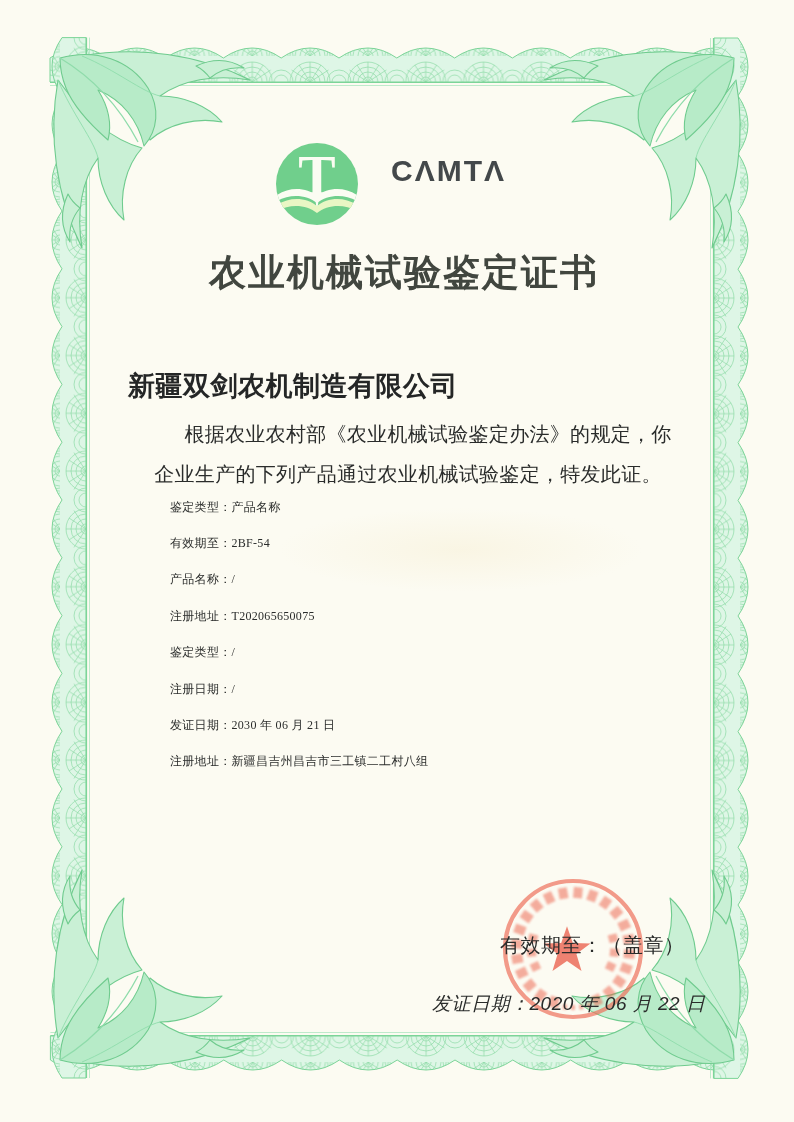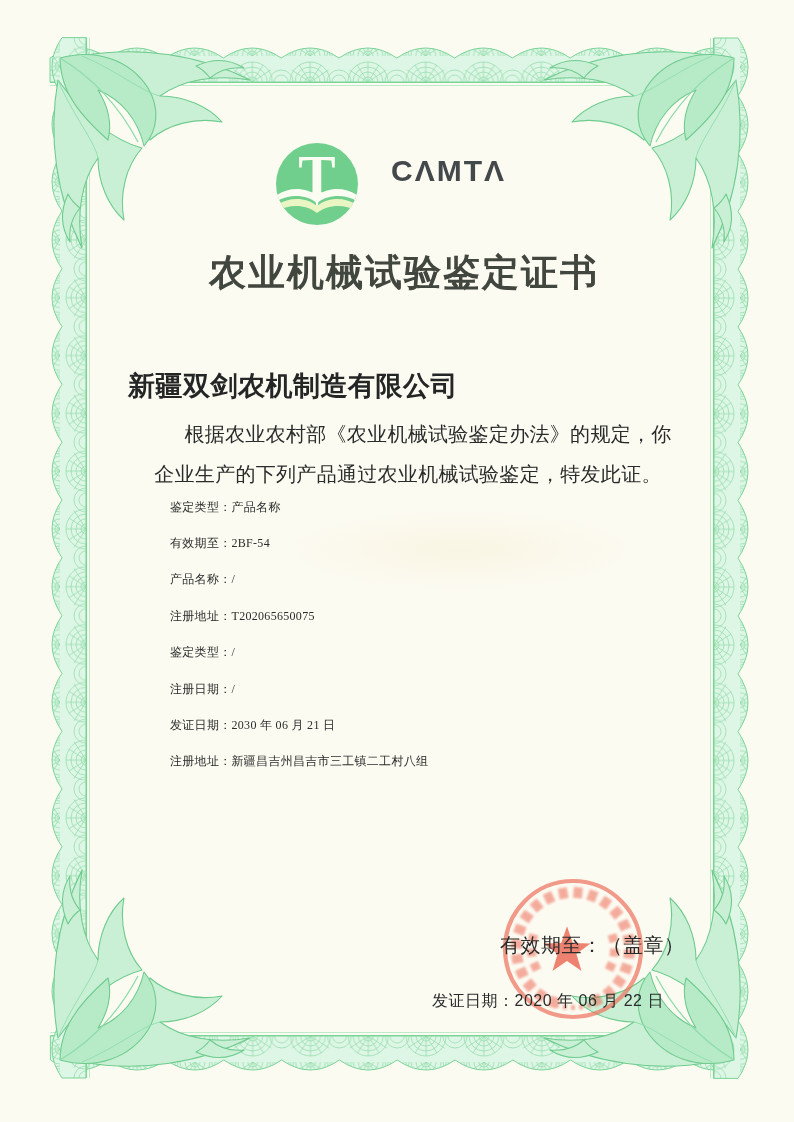--- a/index.html
+++ b/index.html
@@ -37,21 +37,21 @@
   .body-line.first{text-indent:40px;}
 
   .fields{position:absolute;left:170px;top:489px;}
   .field-row{height:36.4px;display:flex;align-items:center;font-size:12px;color:#2a2c2b;white-space:nowrap;letter-spacing:0.3px;font-family:Liberation Serif, serif;}
   .field-label{}
   .field-value{}
 
   .seal{position:absolute;left:499px;top:874px;width:150px;height:150px;z-index:2;opacity:0.92;}
 
   .issuer-line{position:absolute;left:500px;top:932px;font-size:20px;color:#2a2c2b;white-space:nowrap;letter-spacing:0.5px;z-index:3;}
-  .issue-date-line{position:absolute;left:432px;top:991px;font-size:16px;color:#2a2c2b;white-space:nowrap;letter-spacing:0.5px;z-index:3;}
+  .issue-date-line{position:absolute;left:432px;top:991px;font-size:19px;color:#2a2c2b;white-space:nowrap;letter-spacing:0.5px;z-index:3;font-style:italic;}
 </style>
 </head>
 <body>
 
 <div class="page">
 
   <svg class="frame" width="794" height="1122" viewBox="0 0 794 1122">
     <defs>
       <pattern id="lace" patternUnits="userSpaceOnUse" width="57.8" height="26" y="10">
         <rect width="57.8" height="26" fill="#def6e6"></rect>

